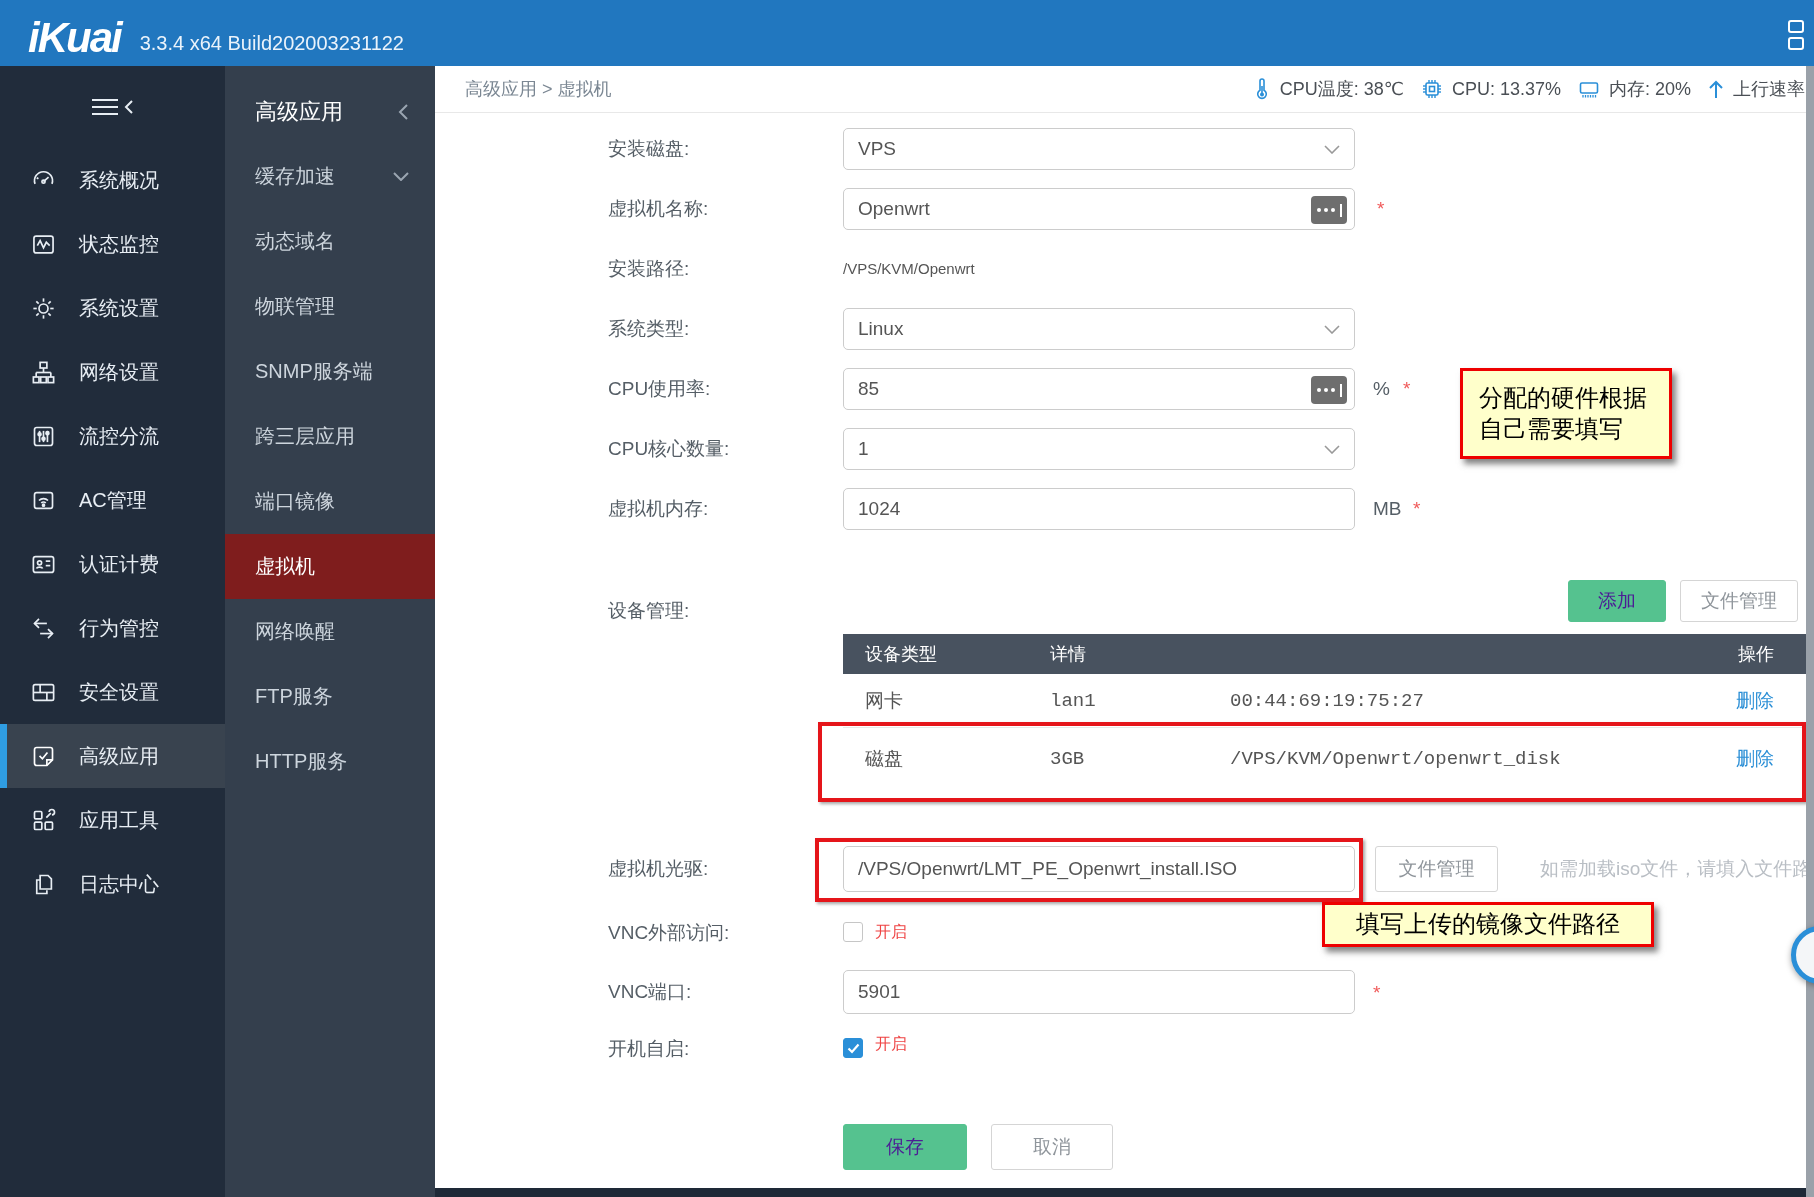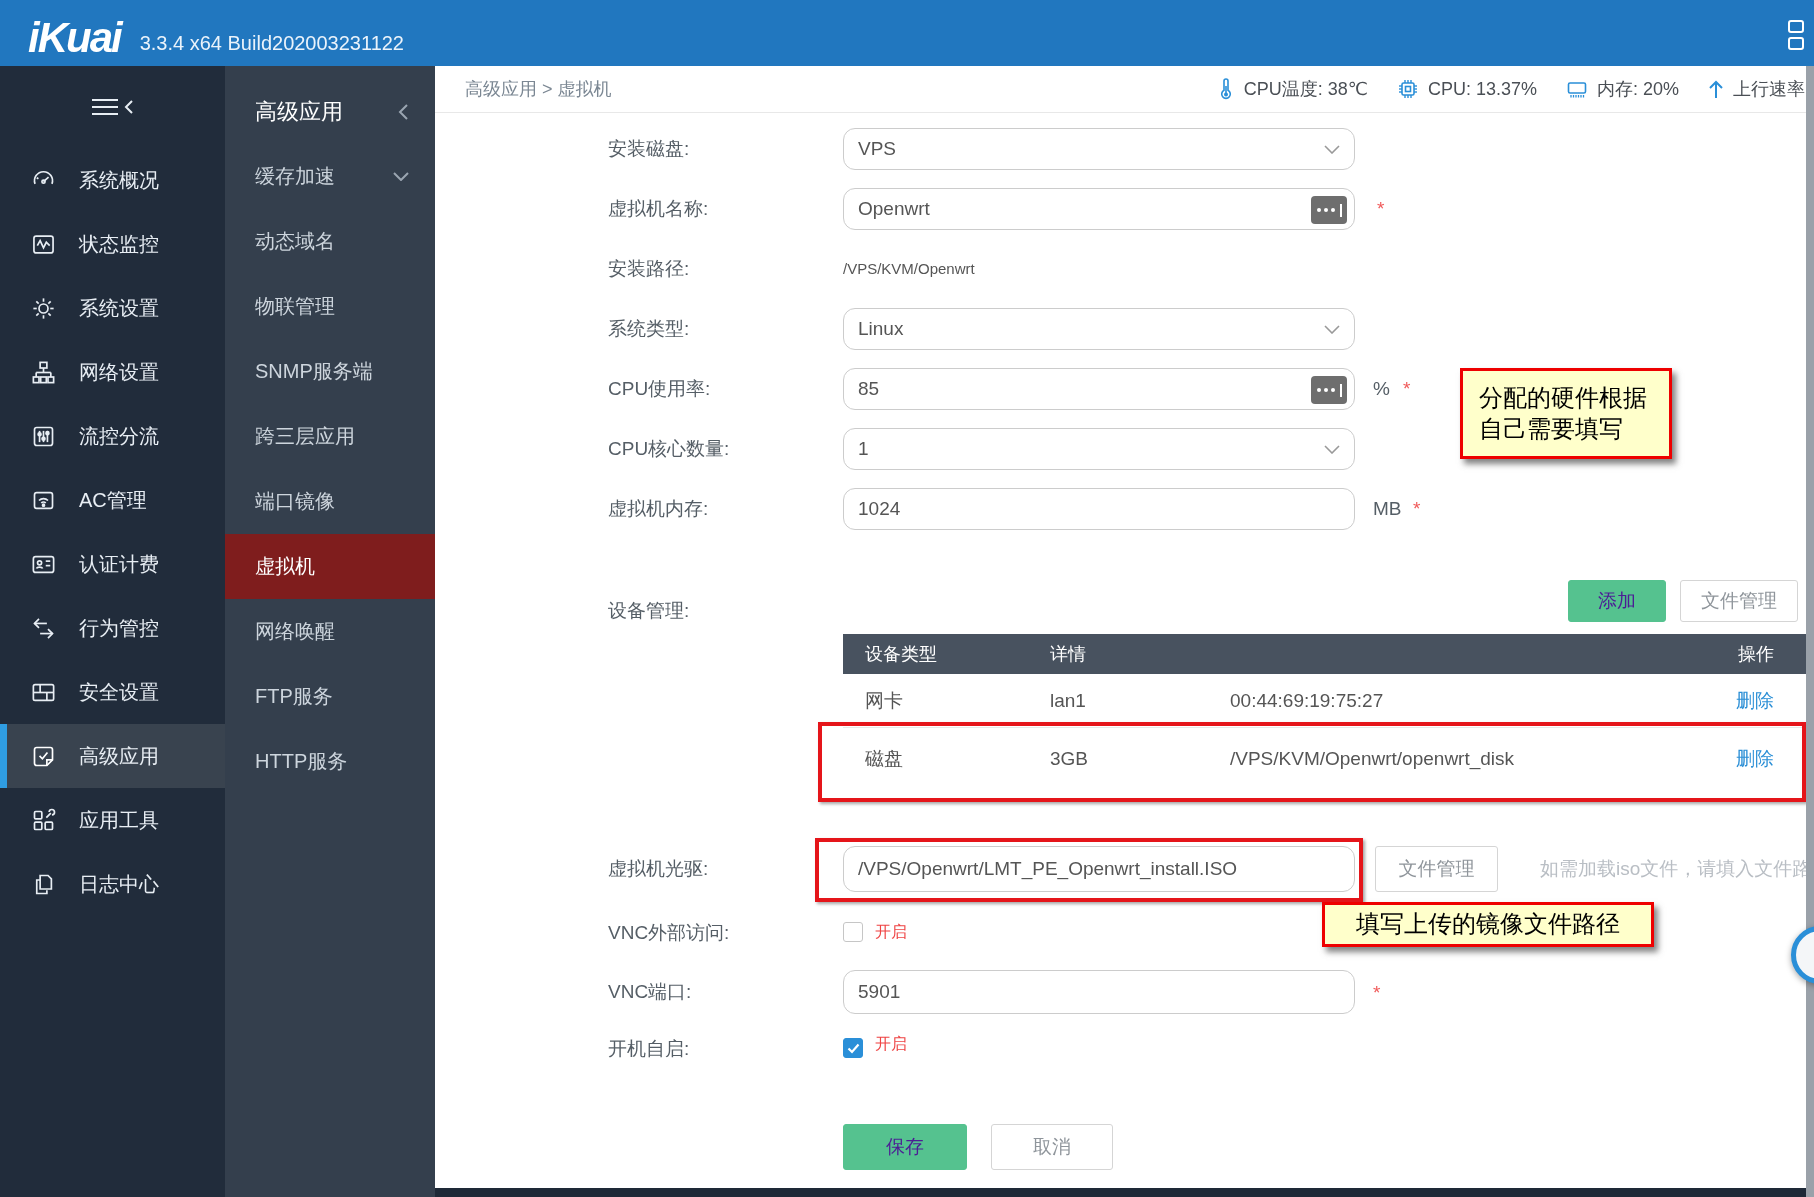--- a/index.html
+++ b/index.html
@@ -30,45 +30,45 @@
     padding:14px 26px 0 30px; color:#fff; font-size:22px; }
   .submenu-item { height:65px; line-height:65px; padding:0 26px 0 30px; color:#cdd5dd; font-size:20px;
     display:flex; justify-content:space-between; align-items:center; cursor:pointer; }
   .submenu-item.active { background:#7f1d1d; color:#fff; }
 
   
   .main { position:absolute; left:435px; top:66px; width:1379px; height:1131px; background:#fff; overflow:hidden; }
   .crumb-bar { position:absolute; left:0; top:0; width:100%; height:47px; border-bottom:1px solid #e8e8e8;
     display:flex; align-items:center; justify-content:space-between; padding:0 4px 0 30px; background:#fff; }
   .crumb { color:#7b8793; font-size:18px; }
-  .statusbar { display:flex; align-items:center; gap:12px; white-space:nowrap; }
+  .statusbar { display:flex; align-items:center; white-space:nowrap; }
   .status-item { display:flex; align-items:center; gap:8px; font-size:18px; color:#4a4f55; margin-left:16px; }
 
   .f-label { position:absolute; left:173px; width:225px; font-size:19px; color:#555e66; line-height:42px; }
   .f-input, .f-select { position:absolute; left:408px; width:512px; height:42px; border:1px solid #ccc;
-    border-radius:12px; background:#fff; }
+    border-radius:5px; background:#fff; }
   .f-input input { width:100%; height:100%; border:0; outline:none; padding:0 46px 0 14px;
     font-size:19px; color:#555; font-family:inherit; background:transparent; }
   .f-select { display:flex; align-items:center; justify-content:space-between; padding:0 14px; cursor:pointer; }
   .f-select .val { font-size:19px; color:#555; }
   .static-val { position:absolute; left:408px; font-size:15px; color:#555; line-height:42px; }
   .ime { position:absolute; right:7px; top:7px; width:36px; height:28px; background:#6e6e6e; border-radius:4px;
     display:flex; align-items:center; justify-content:center; gap:3px; }
   .ime i { width:4px; height:4px; background:#fff; border-radius:50%; }
   .ime b { width:2px; height:13px; background:#fff; margin-left:2px; }
   .req { color:#f05a5a; font-size:19px; }
   .suffix { position:absolute; font-size:19px; color:#555e66; line-height:42px; }
 
   .btn { display:inline-flex; align-items:center; justify-content:center; font-size:19px; border-radius:3px; cursor:pointer; }
   .btn-green { background:#55c28f; color:#4c1d95; border:1px solid #55c28f; }
   .btn-plain { background:#fff; color:#8f959b; border:1px solid #d5d5d5; }
 
   
   .dev-table { position:absolute; left:408px; top:568px; width:971px; }
-  .tr { display:grid; grid-template-columns:185px 180px 1fr 110px; align-items:center; }
+  .tr { display:grid; grid-template-columns:185px 180px 1fr 110px; align-items:center;font-family:Liberation Mono, monospace; }
   .thead { background:#48525f; color:#fff; height:40px; font-size:18px; }
   .trow { background:#fff; height:54px; font-size:19px; color:#555; border-bottom:1px solid #e8e8e8; }
   .trow.tall { height:62px; border-bottom:0; }
   .td { padding-left:22px; } .td.op { padding:0 40px 0 0; text-align:right; }
   .del-link { color:#2b8fd6; cursor:pointer; }
 
   
   .red-rect { position:absolute; border:4px solid #e5151a; box-shadow:2px 2px 3px rgba(0,0,0,.35);
     pointer-events:none; z-index:6; }
   .note { position:absolute; background:#ffffcb; border:3px solid #ee0000; box-shadow:4px 5px 6px rgba(90,90,90,.75);

